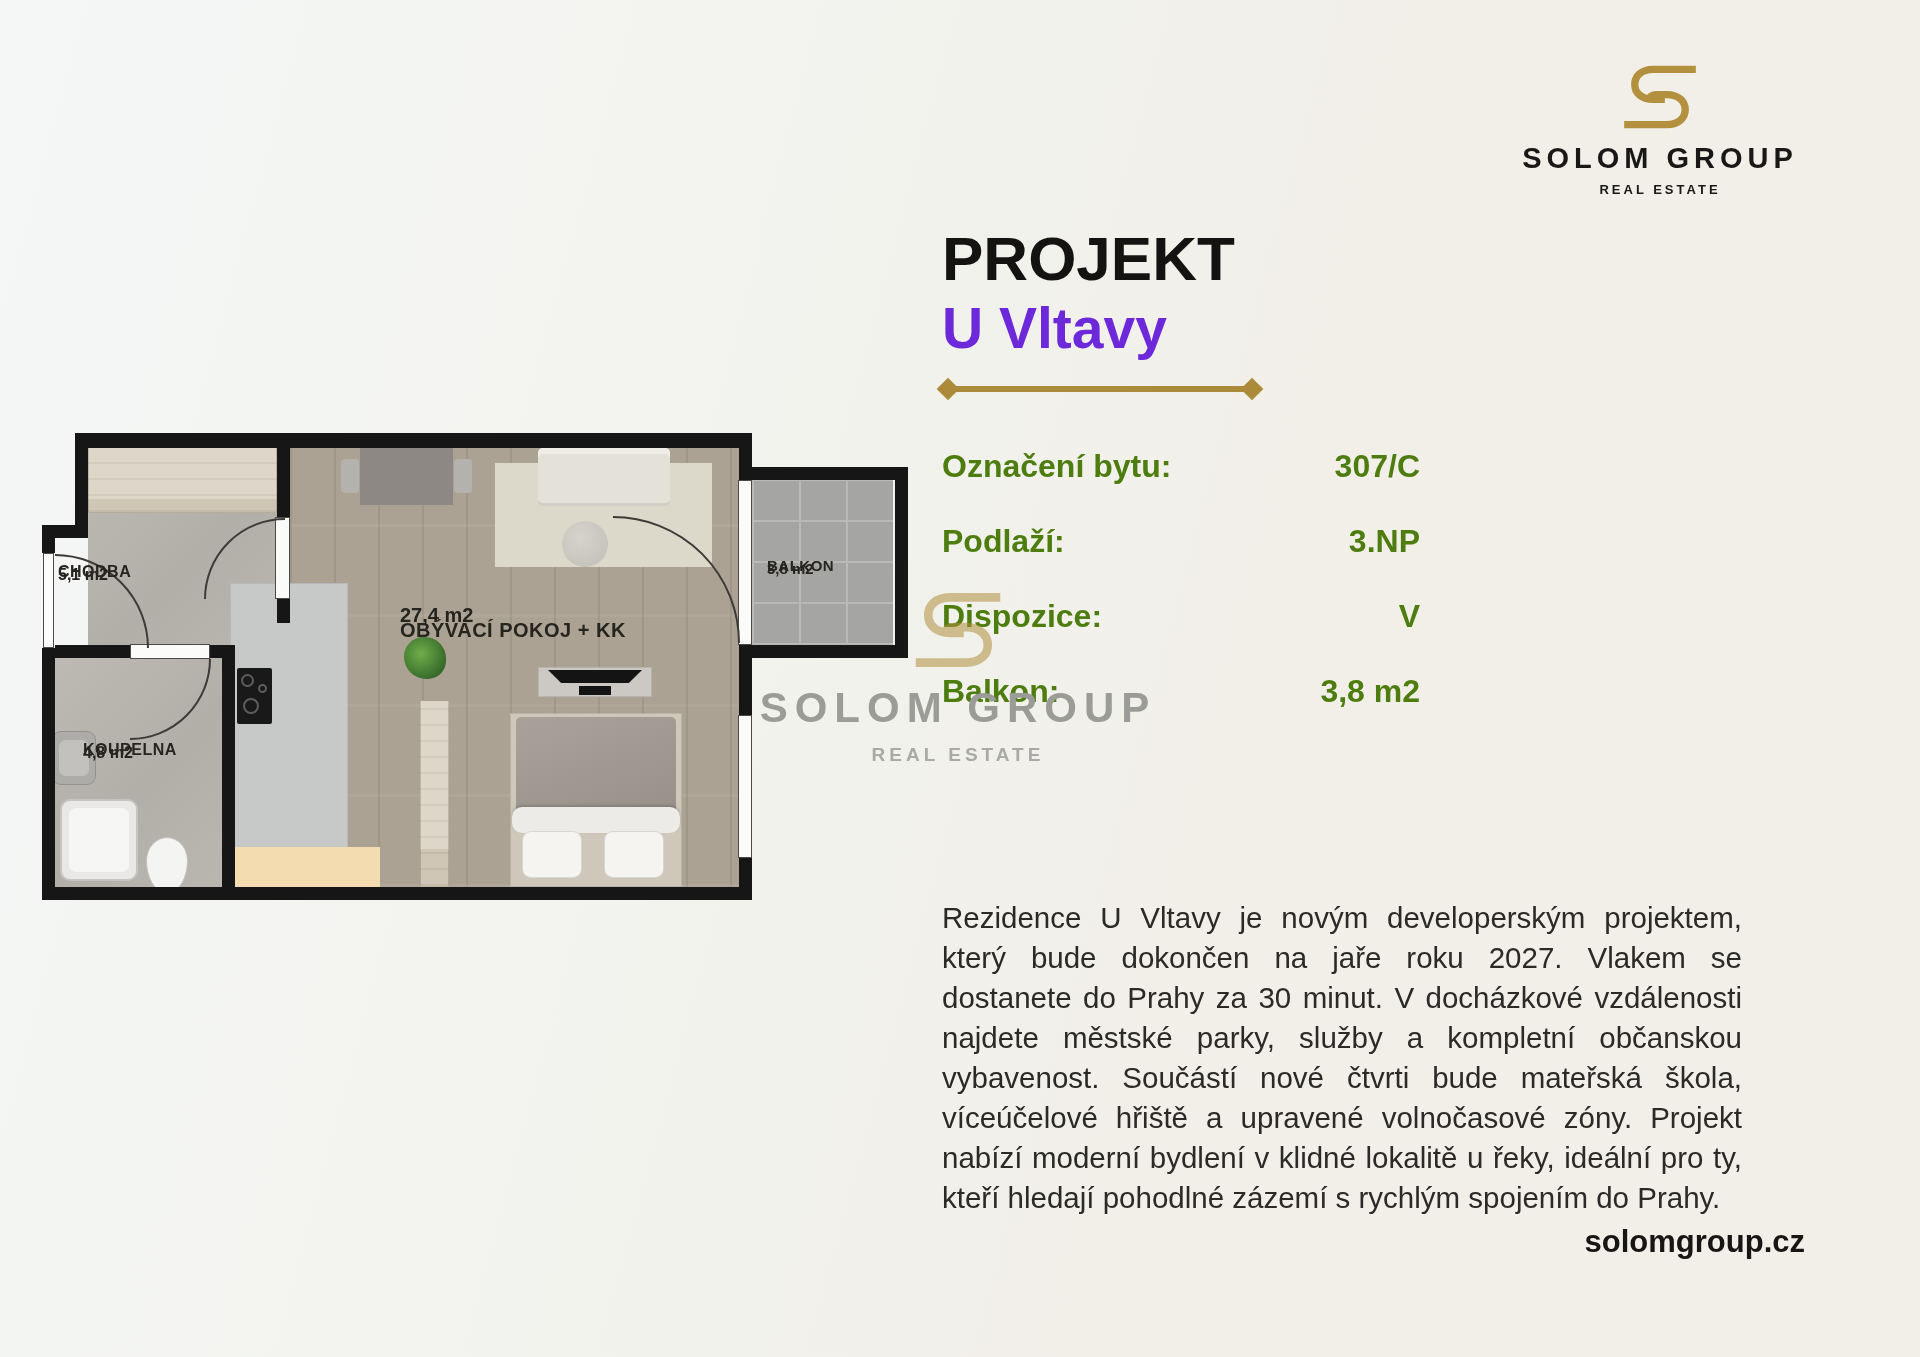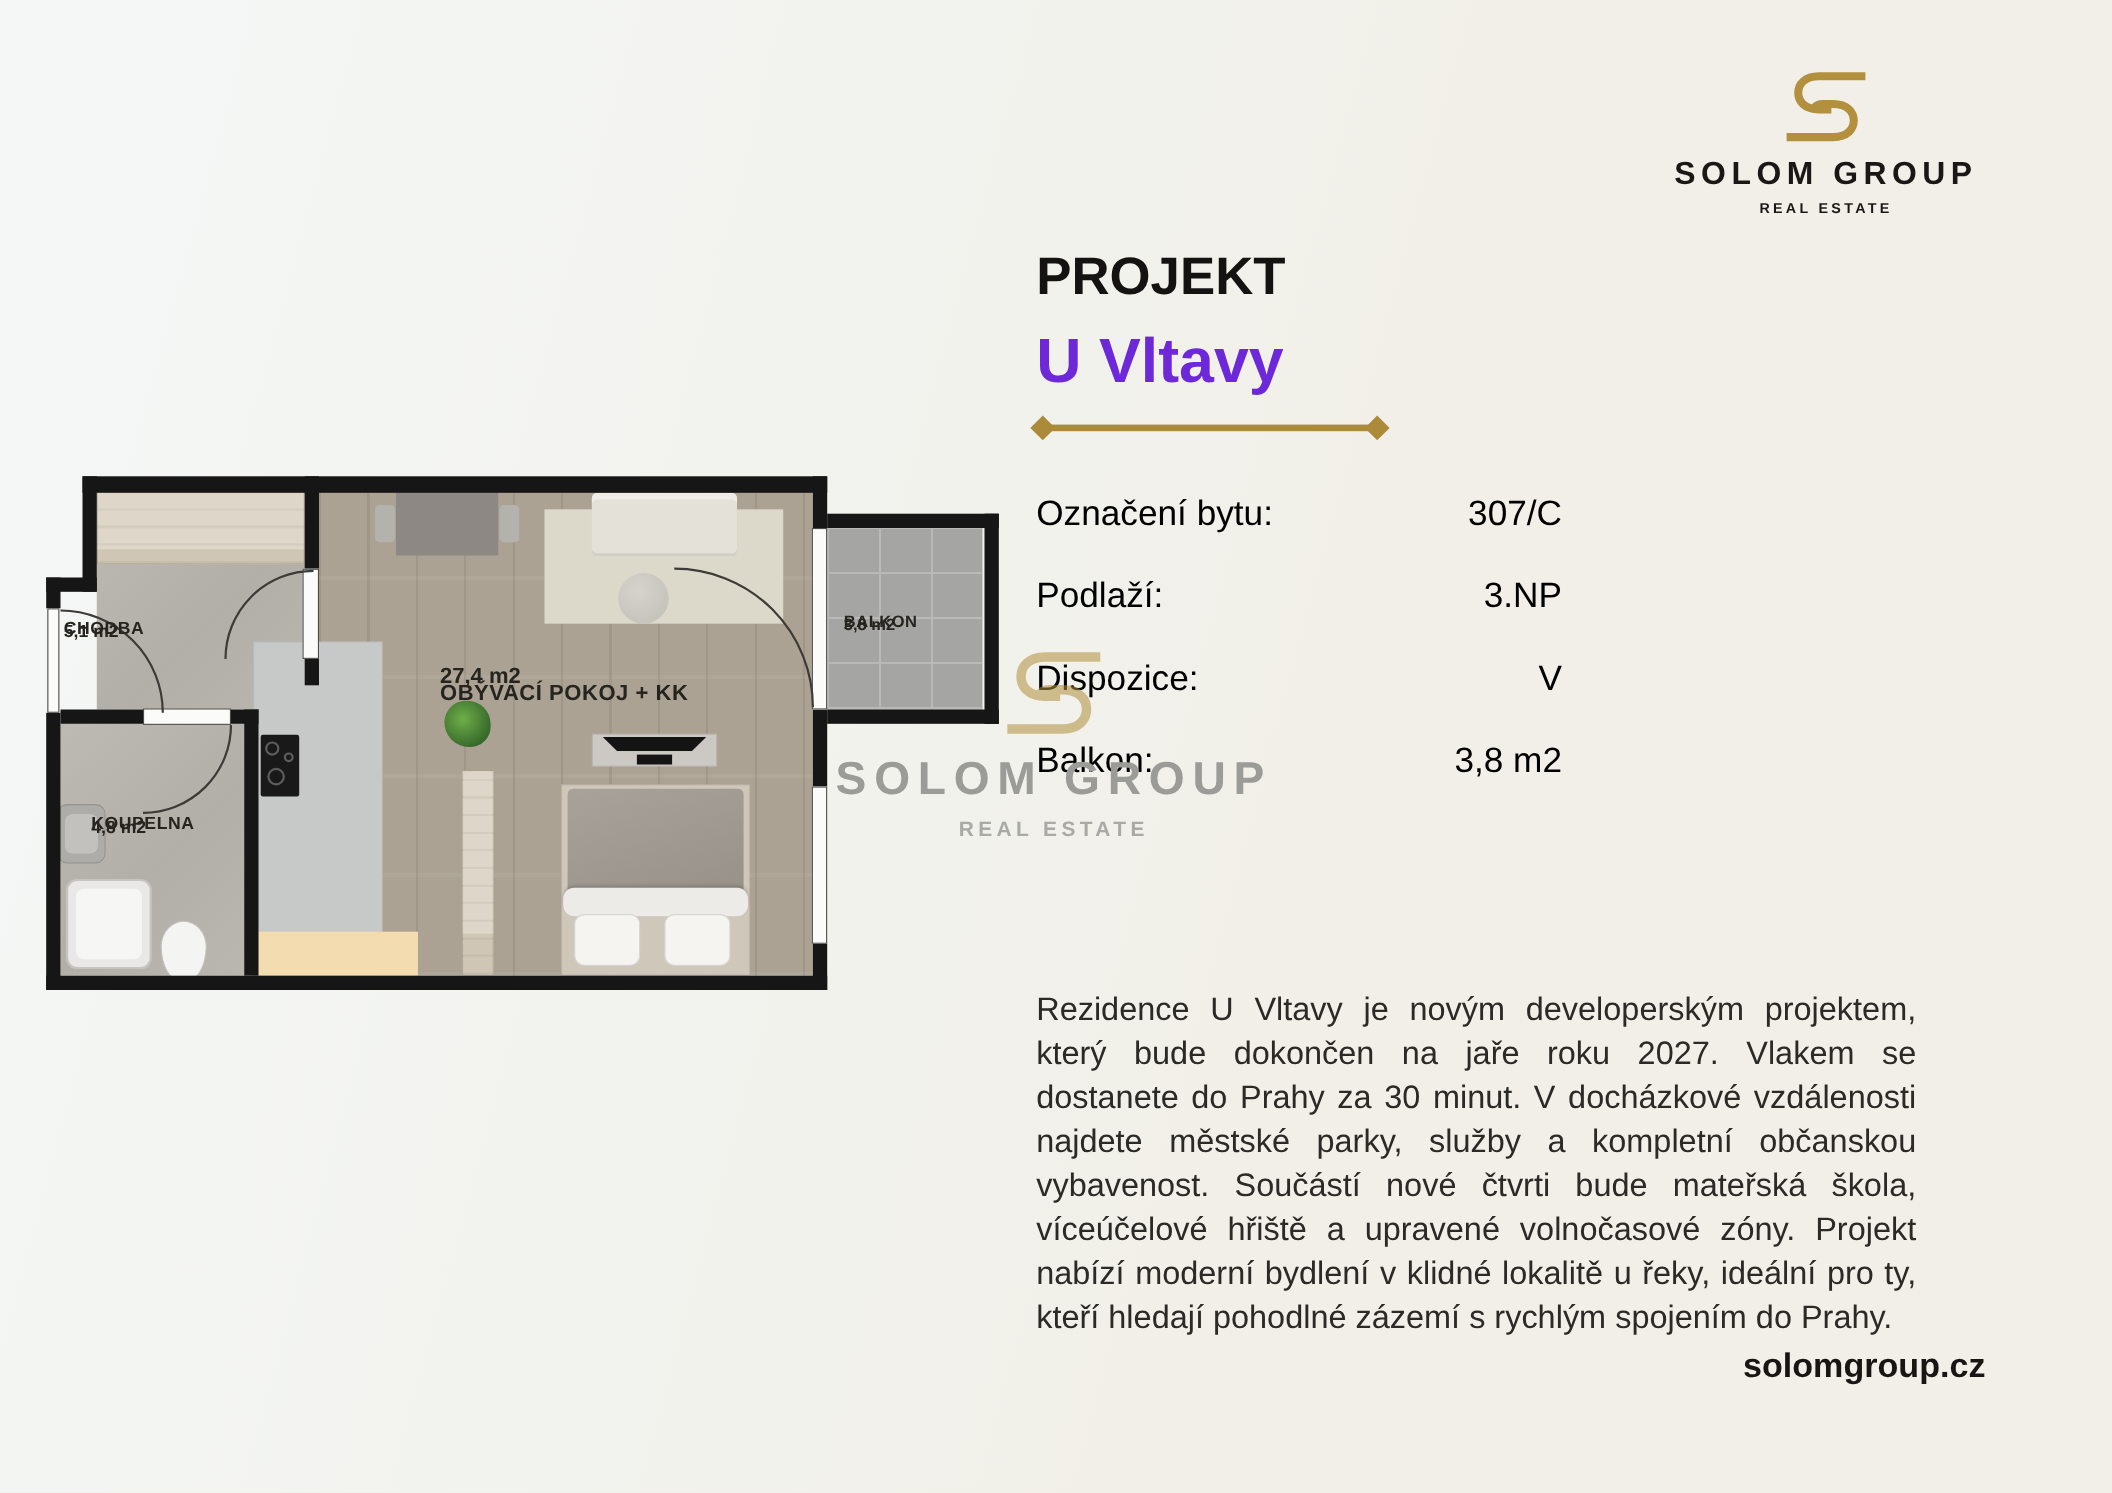--- a/index.html
+++ b/index.html
@@ -12,30 +12,30 @@
   .bg-tint{position:absolute;left:0;top:0;width:1920px;height:1357px;
     background:linear-gradient(105deg,#f5f7f7 0%,#f2f3ee 38%,#f1efe8 62%);}
 
   
   .logo{position:absolute;left:1500px;top:62px;width:320px;text-align:center;}
   .logo svg{display:block;margin:0 auto 10px auto;}
   .logo-title{font-size:29px;font-weight:700;letter-spacing:5px;color:#191816;white-space:nowrap;}
   .logo-sub{font-size:13px;font-weight:700;letter-spacing:3px;color:#191816;margin-top:7px;}
 
   
-  .title1{position:absolute;left:942px;top:228px;font-size:48px;line-height:1;font-weight:700;color:#141311;letter-spacing:0;}
+  .title1{position:absolute;left:942px;top:228px;font-size:62px;line-height:1;font-weight:700;color:#141311;letter-spacing:0;}
   .title2{position:absolute;left:942px;top:300px;font-size:57px;line-height:1;font-weight:700;color:#6d28d9;}
   .divider{position:absolute;left:948px;top:386px;width:304px;height:6px;background:#ab8b3a;}
   .divider .dia{position:absolute;top:-5px;width:16px;height:16px;background:#ab8b3a;transform:rotate(45deg);}
   .divider .dia.l{left:-8px;} .divider .dia.r{right:-8px;}
 
   
   .details{position:absolute;left:942px;top:429px;width:478px;}
   .drow{height:75px;display:flex;justify-content:space-between;align-items:center;
-    font-size:32px;color:#000000;}
+    font-size:32px;color:#4d7c0f;font-weight:bold;}
   .drow .lab{white-space:nowrap;}
   .drow .val{white-space:nowrap;}
 
   
   .desc{position:absolute;left:942px;top:898px;width:800px;
     font-size:29.5px;line-height:40px;text-align:justify;color:#2b2a27;}
 
   
   .site{position:absolute;right:115px;top:1224px;font-size:31px;font-weight:700;color:#171614;}
 

